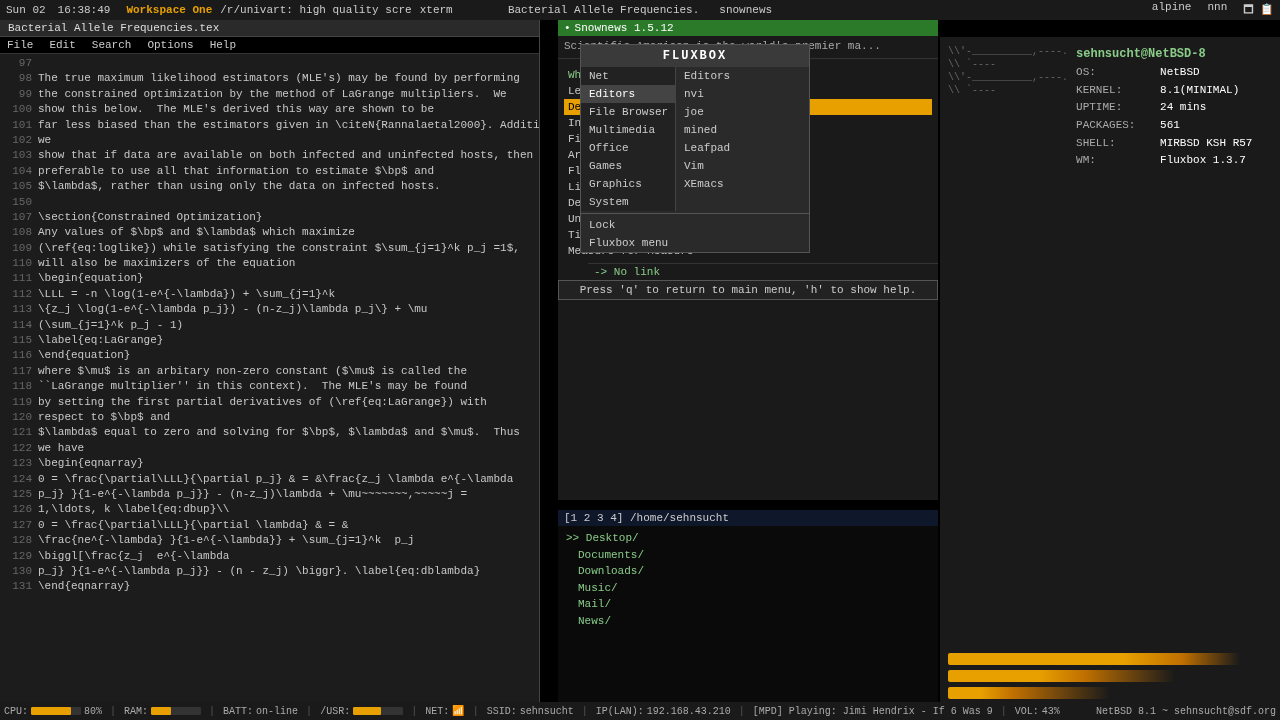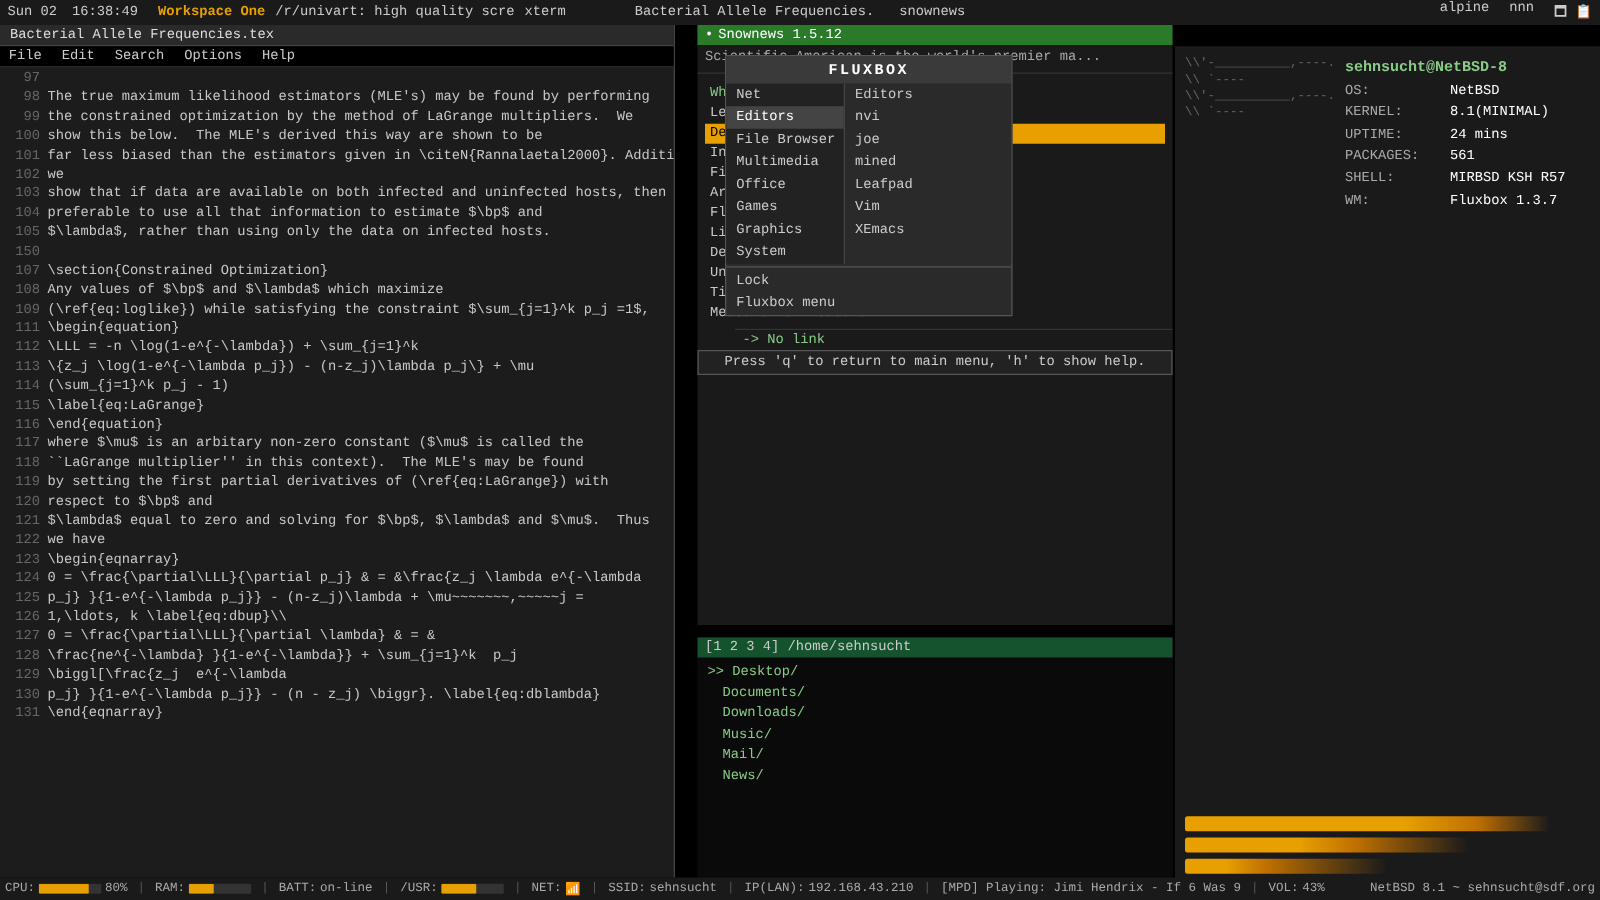--- a/index.html
+++ b/index.html
@@ -228,21 +228,21 @@
     
     #terminal-panel {
       position: absolute;
       top: 490px;
       left: 558px;
       width: 380px;
       height: calc(100% - 490px);
       background: #0a0a0a;
     }
     #terminal-titlebar {
-      background: #14532d;
+      background: #0f172a;
       padding: 2px 6px;
       font-size: 11px;
       color: #ccc;
     }
     #terminal-content {
       padding: 4px 8px;
       font-size: 11px;
       color: #c8c8c8;
       line-height: 1.5;
     }
@@ -325,20 +325,21 @@
           <div style="white-space: pre; font-size: 11px; line-height: 1.4;"><span class="line-num">100</span><span class="line-text">show this below.  The MLE's derived this way are shown to be</span></div>
           <div style="white-space: pre; font-size: 11px; line-height: 1.4;"><span class="line-num">101</span><span class="line-text">far less biased than the estimators given in \citeN{Rannalaetal2000}. Additionally,</span></div>
           <div style="white-space: pre; font-size: 11px; line-height: 1.4;"><span class="line-num">102</span><span class="line-text">we</span></div>
           <div style="white-space: pre; font-size: 11px; line-height: 1.4;"><span class="line-num">103</span><span class="line-text">show that if data are available on both infected and uninfected hosts, then it is</span></div>
           <div style="white-space: pre; font-size: 11px; line-height: 1.4;"><span class="line-num">104</span><span class="line-text">preferable to use all that information to estimate $\bp$ and</span></div>
           <div style="white-space: pre; font-size: 11px; line-height: 1.4;"><span class="line-num">105</span><span class="line-text">$\lambda$, rather than using only the data on infected hosts.</span></div>
           <div style="white-space: pre; font-size: 11px; line-height: 1.4;"><span class="line-num">150</span><span class="line-text"></span></div>
           <div style="white-space: pre; font-size: 11px; line-height: 1.4;"><span class="line-num">107</span><span class="line-text">\section{Constrained Optimization}</span></div>
           <div style="white-space: pre; font-size: 11px; line-height: 1.4;"><span class="line-num">108</span><span class="line-text">Any values of $\bp$ and $\lambda$ which maximize</span></div>
           <div style="white-space: pre; font-size: 11px; line-height: 1.4;"><span class="line-num">109</span><span class="line-text">(\ref{eq:loglike}) while satisfying the constraint $\sum_{j=1}^k p_j =1$,</span></div>
+          <div style="white-space: pre; font-size: 11px; line-height: 1.4;"><span class="line-num">110</span><span class="line-text">will also be maximizers of the equation</span></div>
           <div style="white-space: pre; font-size: 11px; line-height: 1.4;"><span class="line-num">111</span><span class="line-text">\begin{equation}</span></div>
           <div style="white-space: pre; font-size: 11px; line-height: 1.4;"><span class="line-num">112</span><span class="line-text">\LLL = -n \log(1-e^{-\lambda}) + \sum_{j=1}^k</span></div>
           <div style="white-space: pre; font-size: 11px; line-height: 1.4;"><span class="line-num">113</span><span class="line-text">\{z_j \log(1-e^{-\lambda p_j}) - (n-z_j)\lambda p_j\} + \mu</span></div>
           <div style="white-space: pre; font-size: 11px; line-height: 1.4;"><span class="line-num">114</span><span class="line-text">(\sum_{j=1}^k p_j - 1)</span></div>
           <div style="white-space: pre; font-size: 11px; line-height: 1.4;"><span class="line-num">115</span><span class="line-text">\label{eq:LaGrange}</span></div>
           <div style="white-space: pre; font-size: 11px; line-height: 1.4;"><span class="line-num">116</span><span class="line-text">\end{equation}</span></div>
           <div style="white-space: pre; font-size: 11px; line-height: 1.4;"><span class="line-num">117</span><span class="line-text">where $\mu$ is an arbitary non-zero constant ($\mu$ is called the</span></div>
           <div style="white-space: pre; font-size: 11px; line-height: 1.4;"><span class="line-num">118</span><span class="line-text">``LaGrange multiplier'' in this context).  The MLE's may be found</span></div>
           <div style="white-space: pre; font-size: 11px; line-height: 1.4;"><span class="line-num">119</span><span class="line-text">by setting the first partial derivatives of (\ref{eq:LaGrange}) with</span></div>
           <div style="white-space: pre; font-size: 11px; line-height: 1.4;"><span class="line-num">120</span><span class="line-text">respect to $\bp$ and</span></div>

